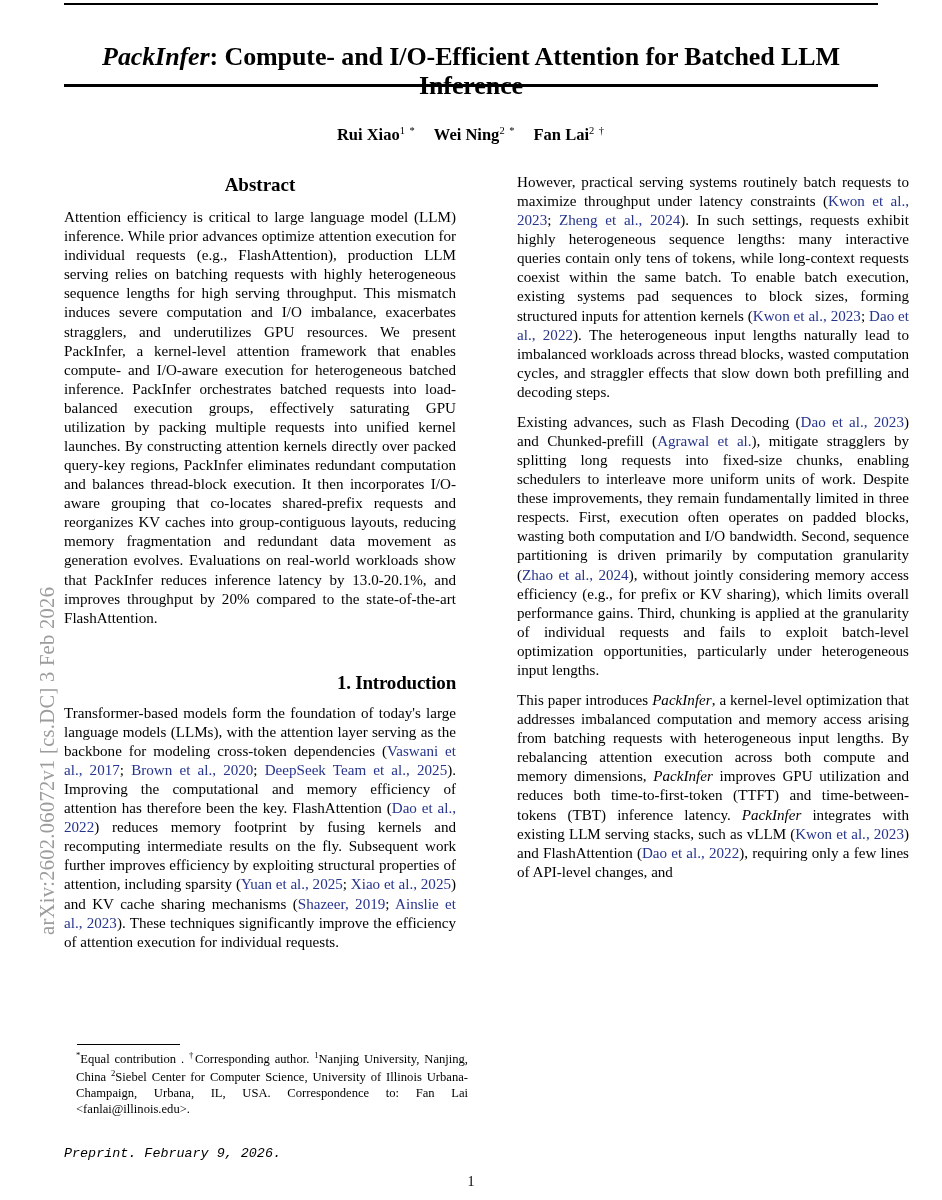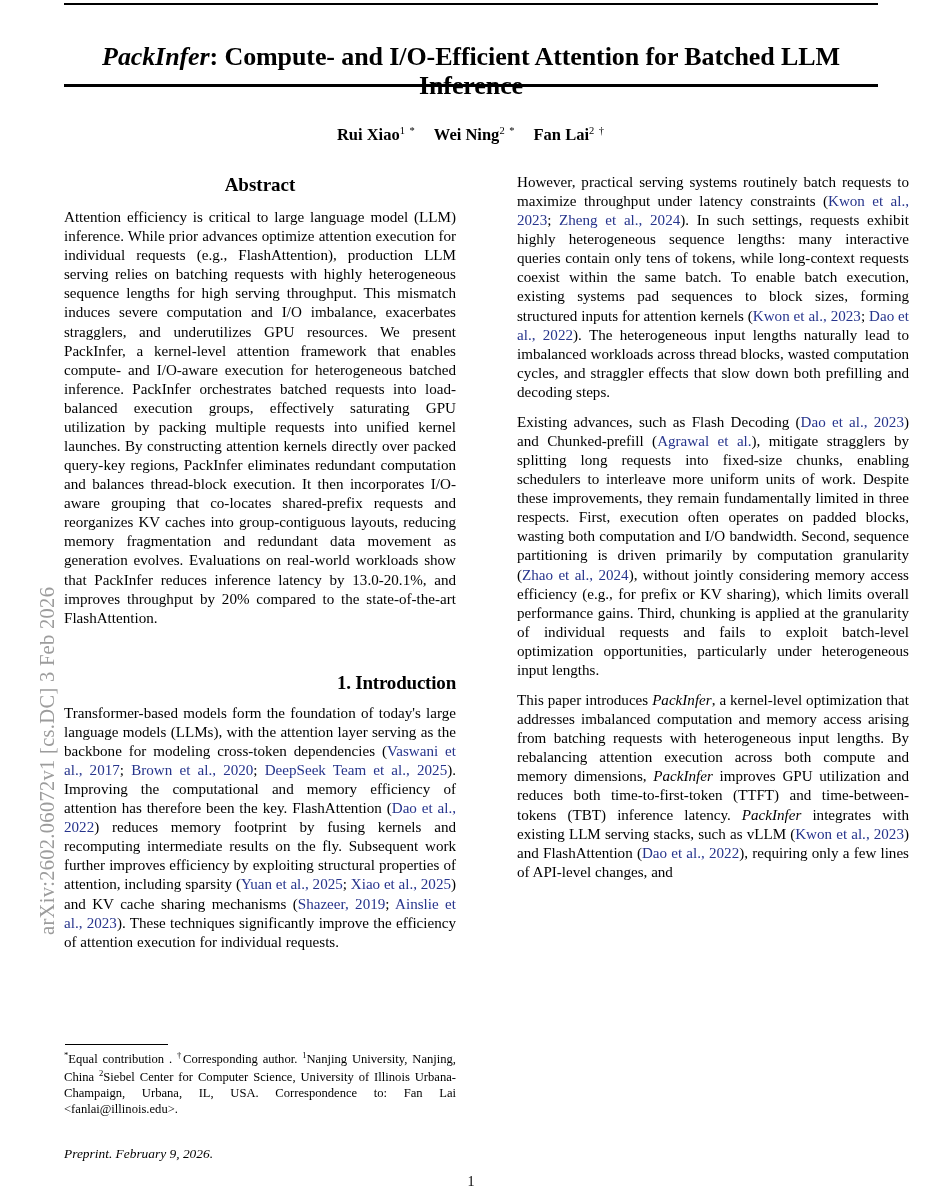--- a/index.html
+++ b/index.html
@@ -125,21 +125,21 @@
     -webkit-hyphens: auto;
   }
   .it { font-style: italic; }
   .cite { color: #26348c; }
 
   .intro-gap { height: 32px; }
 
   
   #footnote-block {
     position: absolute;
-    left: 0;
+    left: 12px;
     top: 1044px;
     width: 392px;
   }
   #footnote-rule {
     width: 103px;
     height: 1.4px;
     background: #000;
     margin: 0 0 5px 1px;
   }
   #footnote-text {
@@ -150,20 +150,21 @@
   #footnote-text sup {
     font-size: 8.6px;
     vertical-align: super;
   }
   #preprint-line {
     position: absolute;
     left: 0;
     top: 1146px;
     font-size: 13.4px;
     font-style: italic;
+    font-family: Liberation Mono, monospace;
   }
 
   #page-number {
     position: absolute;
     left: 0;
     top: 1174px;
     width: 814px;
     text-align: center;
     font-size: 14px;
   }

